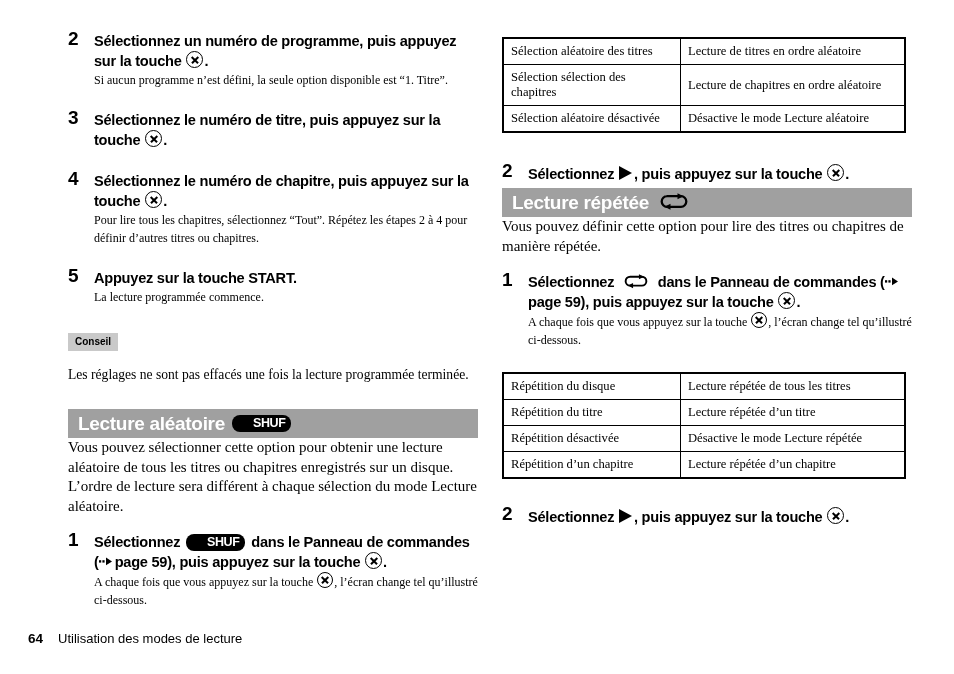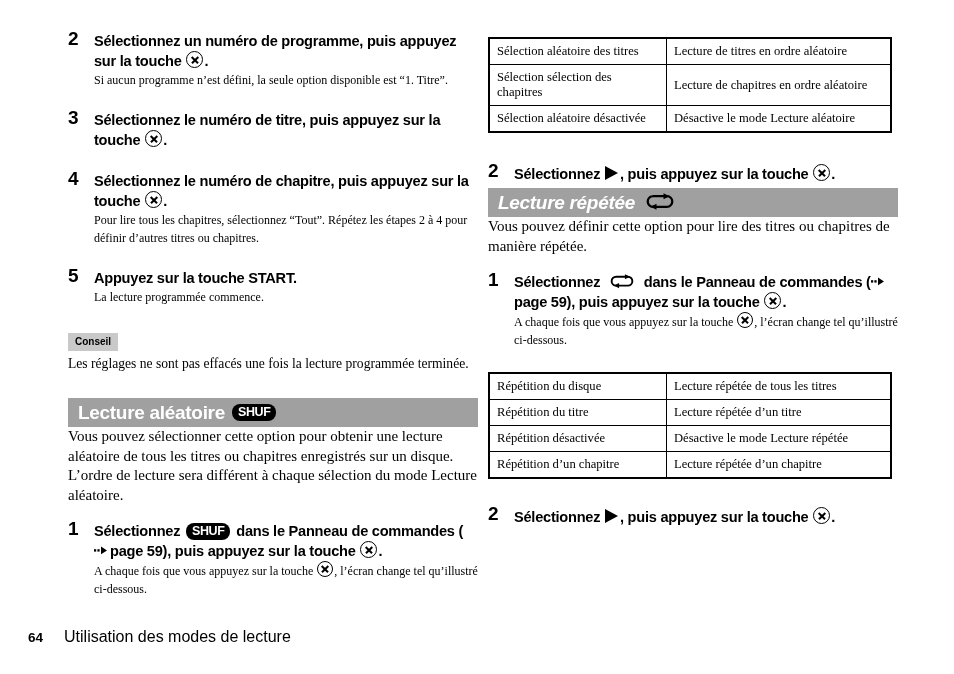--- a/index.html
+++ b/index.html
@@ -20,21 +20,21 @@
     position: absolute;
     inset: 0;
   }
 
   .col {
     position: absolute;
     top: 0;
     width: 410px;
   }
   .col-left  { left: 68px; }
-  .col-right { left: 488px; }
+  .col-right { left: 502px; }
 
   
   .step {
     position: relative;
     padding-left: 26px;
     margin-bottom: 4px;
   }
   .step-num {
     position: absolute;
     left: 0;
@@ -94,21 +94,21 @@
   }
 
   .shuf {
     display: inline-block;
     background: #000;
     color: #fff;
     font-family: "Liberation Sans", sans-serif;
     font-weight: bold;
     font-size: 12.5px;
     line-height: 15px;
-    padding: 1px 6px 1px 6px;
+    padding: 1px 6px 1px 21px;
     border-radius: 8px;
     letter-spacing: -0.4px;
     vertical-align: 1px;
     margin: 0 2px;
   }
 
   .repeat-svg { vertical-align: -3px; margin: 0 3px; }
 
   .arrowlink { vertical-align: 0px; margin-right: 2px; }
 
@@ -120,21 +120,21 @@
     font-weight: bold;
     font-size: 10px;
     line-height: 16px;
     padding: 1px 7px;
     color: #000;
   }
   .tip-text {
     font-family: "Liberation Serif", serif;
     font-size: 13.6px;
     line-height: 18px;
-    margin-top: 4px;
+    margin-top: 15px;
   }
 
   
   .sect-bar {
     background: #a0a0a0;
     height: 29px;
     display: flex;
     align-items: center;
     padding-left: 10px;
   }
@@ -182,22 +182,22 @@
     display: flex;
     align-items: baseline;
   }
   .footer-page {
     font-family: "Liberation Sans", sans-serif;
     font-weight: bold;
     font-size: 13.5px;
   }
   .footer-title {
     font-family: "Liberation Sans", sans-serif;
-    font-size: 16px;
-    margin-left: 21px;
+    font-size: 13px;
+    margin-left: 15px;
   }
 </style>
 </head>
 <body>
 
 <div class="page">
 
   <div class="col col-left">
 
     <div class="step" style="margin-top:32px;">
@@ -277,21 +277,21 @@
       </tbody>
     </table>
 
     <div class="step" style="margin-top:31px;">
       <div class="step-num">2</div>
       <div class="step-title">
         <span>Sélectionnez </span><span class="playicon"></span><span>, puis appuyez sur la touche </span><span class="xbtn"></span><span>.</span>
       </div>
     </div>
 
-    <div class="sect-bar" style="font-style:italic;">
+    <div class="sect-bar" style="">
       <span class="sect-title">Lecture répétée</span>
       <svg class="repeat-svg" width="34" height="19" viewBox="0 0 34 19">
         <path d="M9.5 3.2 H24 A5.3 5.3 0 0 1 24 13.8 H10 A5.3 5.3 0 0 1 10 3.2 Z" fill="none" stroke="#000" stroke-width="2.3"></path>
         <path d="M20.5 0.2 L26.5 3.2 L20.5 6.2 Z" fill="#000"></path>
         <path d="M13.5 10.8 L7.5 13.8 L13.5 16.8 Z" fill="#000"></path>
       </svg>
     </div>
     <div class="sect-intro">Vous pouvez définir cette option pour lire des titres ou chapitres de manière répétée.</div>
 
     <div class="step" style="margin-top:17px;">

